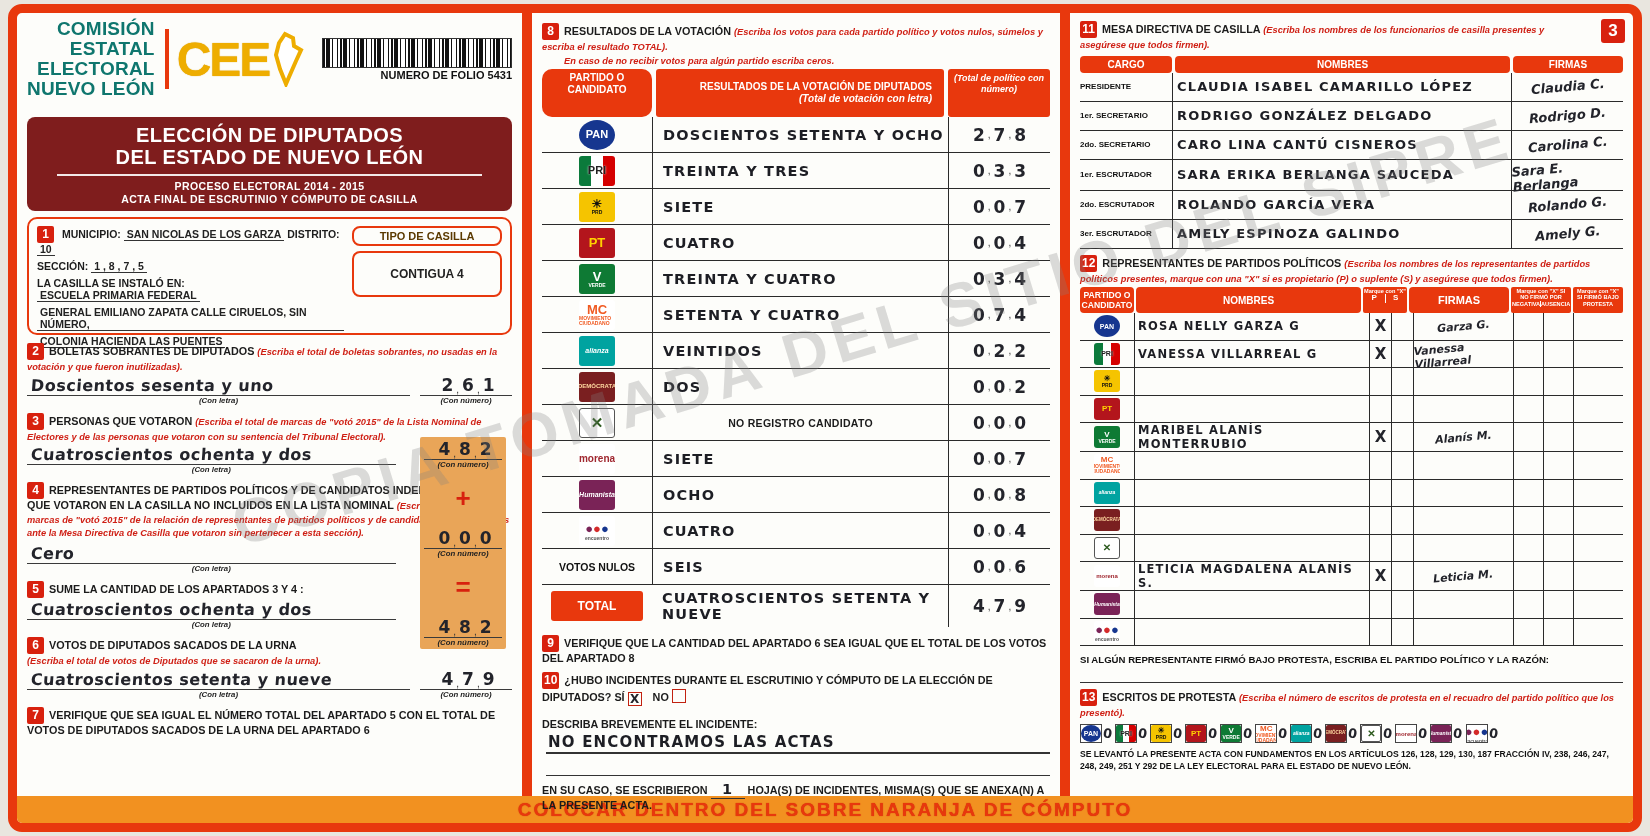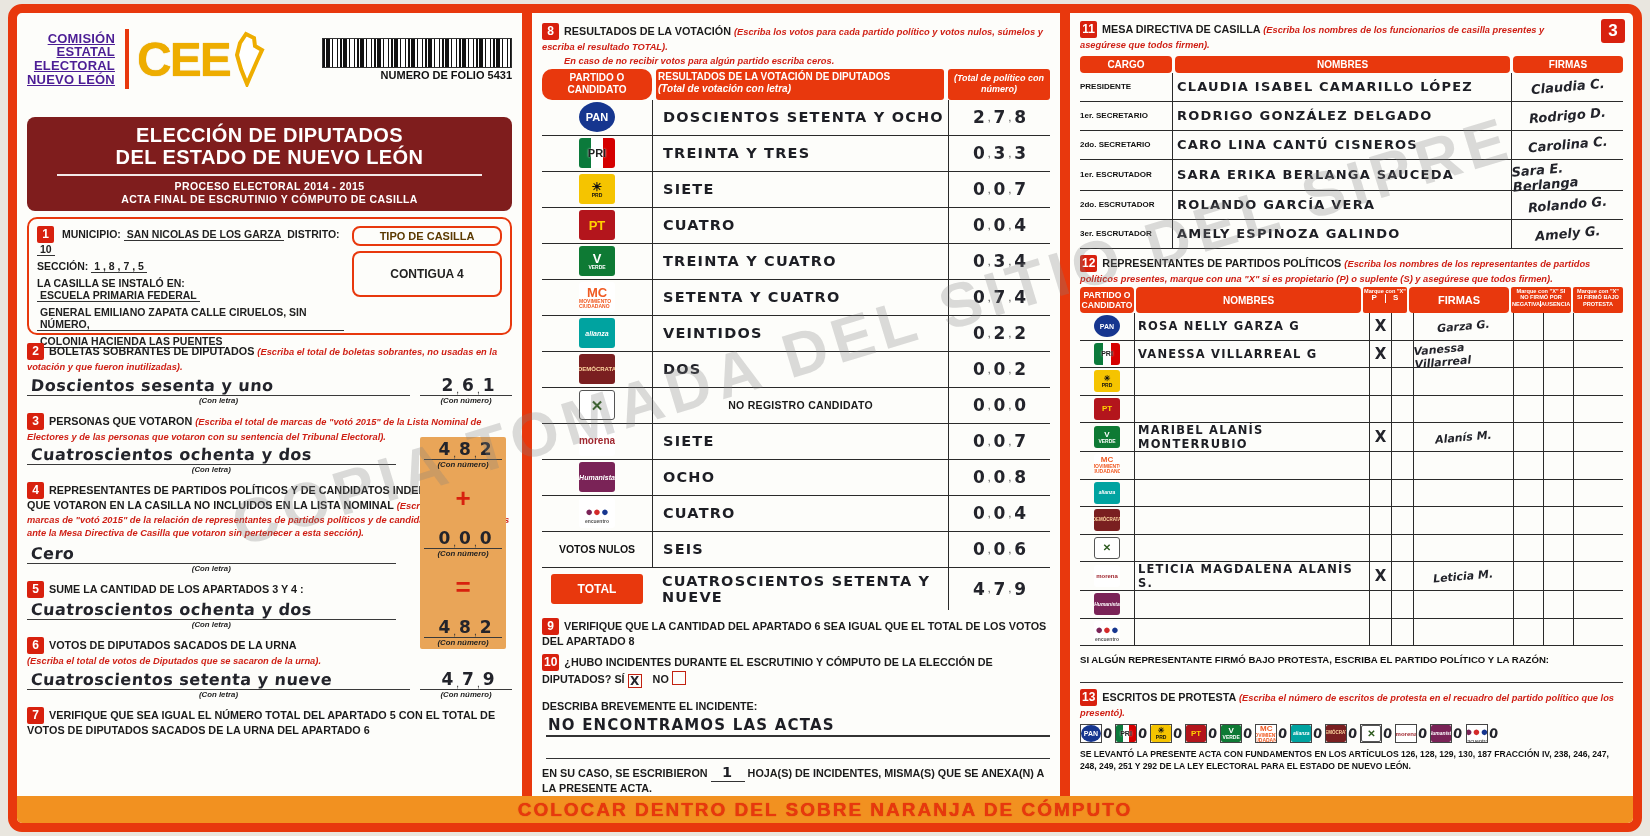--- a/index.html
+++ b/index.html
@@ -12,21 +12,21 @@
   .col3 { flex:1; }
   .vdiv { width:10px; background:#e8380d; }
   .footerbar { height:27px; background:#f29120; display:flex; align-items:center; justify-content:center; }
   .footerbar span { color:#e8380d; font-weight:bold; font-size:19px; letter-spacing:2px; text-shadow:0 0 1px #c52c09; }
 
   
   .watermark { position:absolute; left:210px; top:330px; width:1100px; transform:rotate(-17deg); font-size:62px; font-weight:bold; color:rgba(128,128,128,0.28); letter-spacing:6px; white-space:nowrap; pointer-events:none; z-index:50; }
 
   
   .brandrow { display:flex; align-items:center; height:76px; }
-  .agency { text-align:right; color:#4c1d95; font-weight:900; font-size:13px; line-height:1.05; letter-spacing:0.2px; padding-right:8px;text-decoration:underline; }
+  .agency { text-align:right; color:#0f766e; font-weight:900; font-size:19px; line-height:1.05; letter-spacing:0.2px; padding-right:8px; }
   .brand-sep { width:4px; height:60px; background:#e8380d; margin:0 8px 0 2px; }
   .cee { font-size:48px; font-weight:900; color:#eead00; letter-spacing:-2px; text-shadow:0 0 1px #d79b00; }
   .nlshape { margin-left:2px; }
   .folio { margin-left:auto; text-align:right; }
   .barcode { width:190px; height:30px; background:repeating-linear-gradient(90deg,#111 0 2px,#fff 2px 3px,#111 3px 7px,#fff 7px 9px,#111 9px 10px,#fff 10px 14px,#111 14px 15px,#fff 15px 17px); border:1px solid #333; }
   .folio-cap { font-size:11px; font-weight:bold; color:#111; margin-top:1px; }
 
   .banner { background:#7f1d1d; border-radius:8px; color:#fff; text-align:center; padding:7px 4px 5px; margin-top:20px; }
   .banner .t1 { font-size:20px; font-weight:900; line-height:1.12; letter-spacing:0.4px; }
   .banner .bsep { height:2px; background:#fff; margin:5px 26px 4px; opacity:.9; }
@@ -55,21 +55,21 @@
   .digits .tick { font-size:10px; color:#333; }
 
   .orangestrip { position:absolute; right:16px; top:424px; width:86px; height:212px; background:#e9a558; z-index:2; display:flex; flex-direction:column; justify-content:space-between; padding:2px 4px; border-radius:2px; }
   .opsign { color:#d8210e; font-size:26px; font-weight:900; text-align:center; line-height:0.8; }
   .ostrip-num { text-align:center; }
   .ostrip-num .writeline { border-color:#3a3a3a; justify-content:center; min-height:20px; }
 
   
   .t8head { display:flex; gap:4px; margin-top:2px; }
   .t8pill { width:110px; background:#e8380d; border-radius:10px; color:#fff; font-weight:bold; font-size:10px; text-align:center; padding:3px 1px; line-height:1.15; }
-  .t8mid { flex:1; background:#e8380d; border-radius:3px; color:#fff; text-align:left; font-weight:bold; font-size:10px; padding:2px; line-height:1.2; }
+  .t8mid { flex:1; background:#e8380d; border-radius:3px; color:#fff; text-align:right; font-weight:bold; font-size:10px; padding:12px; line-height:1.2; }
   .t8mid .sub, .t8right { font-style:italic; font-weight:bold; }
   .t8right { width:102px; background:#e8380d; border-radius:3px; color:#fff; font-size:9px; text-align:center; padding:4px 2px; line-height:1.25; }
   .t8row { display:flex; align-items:stretch; border-bottom:1.6px solid #2a2a2a; min-height:36px; }
   .t8logo { width:110px; display:flex; align-items:center; justify-content:center; }
   .t8letra { flex:1; border-left:1.5px solid #2a2a2a; display:flex; align-items:center; padding-left:10px; font-size:16px; }
   .t8num { width:102px; border-left:1.5px solid #2a2a2a; display:flex; align-items:center; justify-content:center; }
   .t8printed { font-weight:bold; font-size:10.5px; color:#1b1b1b; justify-content:center; padding-left:0; letter-spacing:0.3px; }
   .votosnulos { font-weight:bold; font-size:10.5px; color:#111; }
   .totalbox { background:#e8380d; color:#fff; font-weight:bold; font-size:12px; border-radius:3px; width:92px; height:30px; display:flex; align-items:center; justify-content:center; }
   .t8total { min-height:42px; border-bottom:none; }

